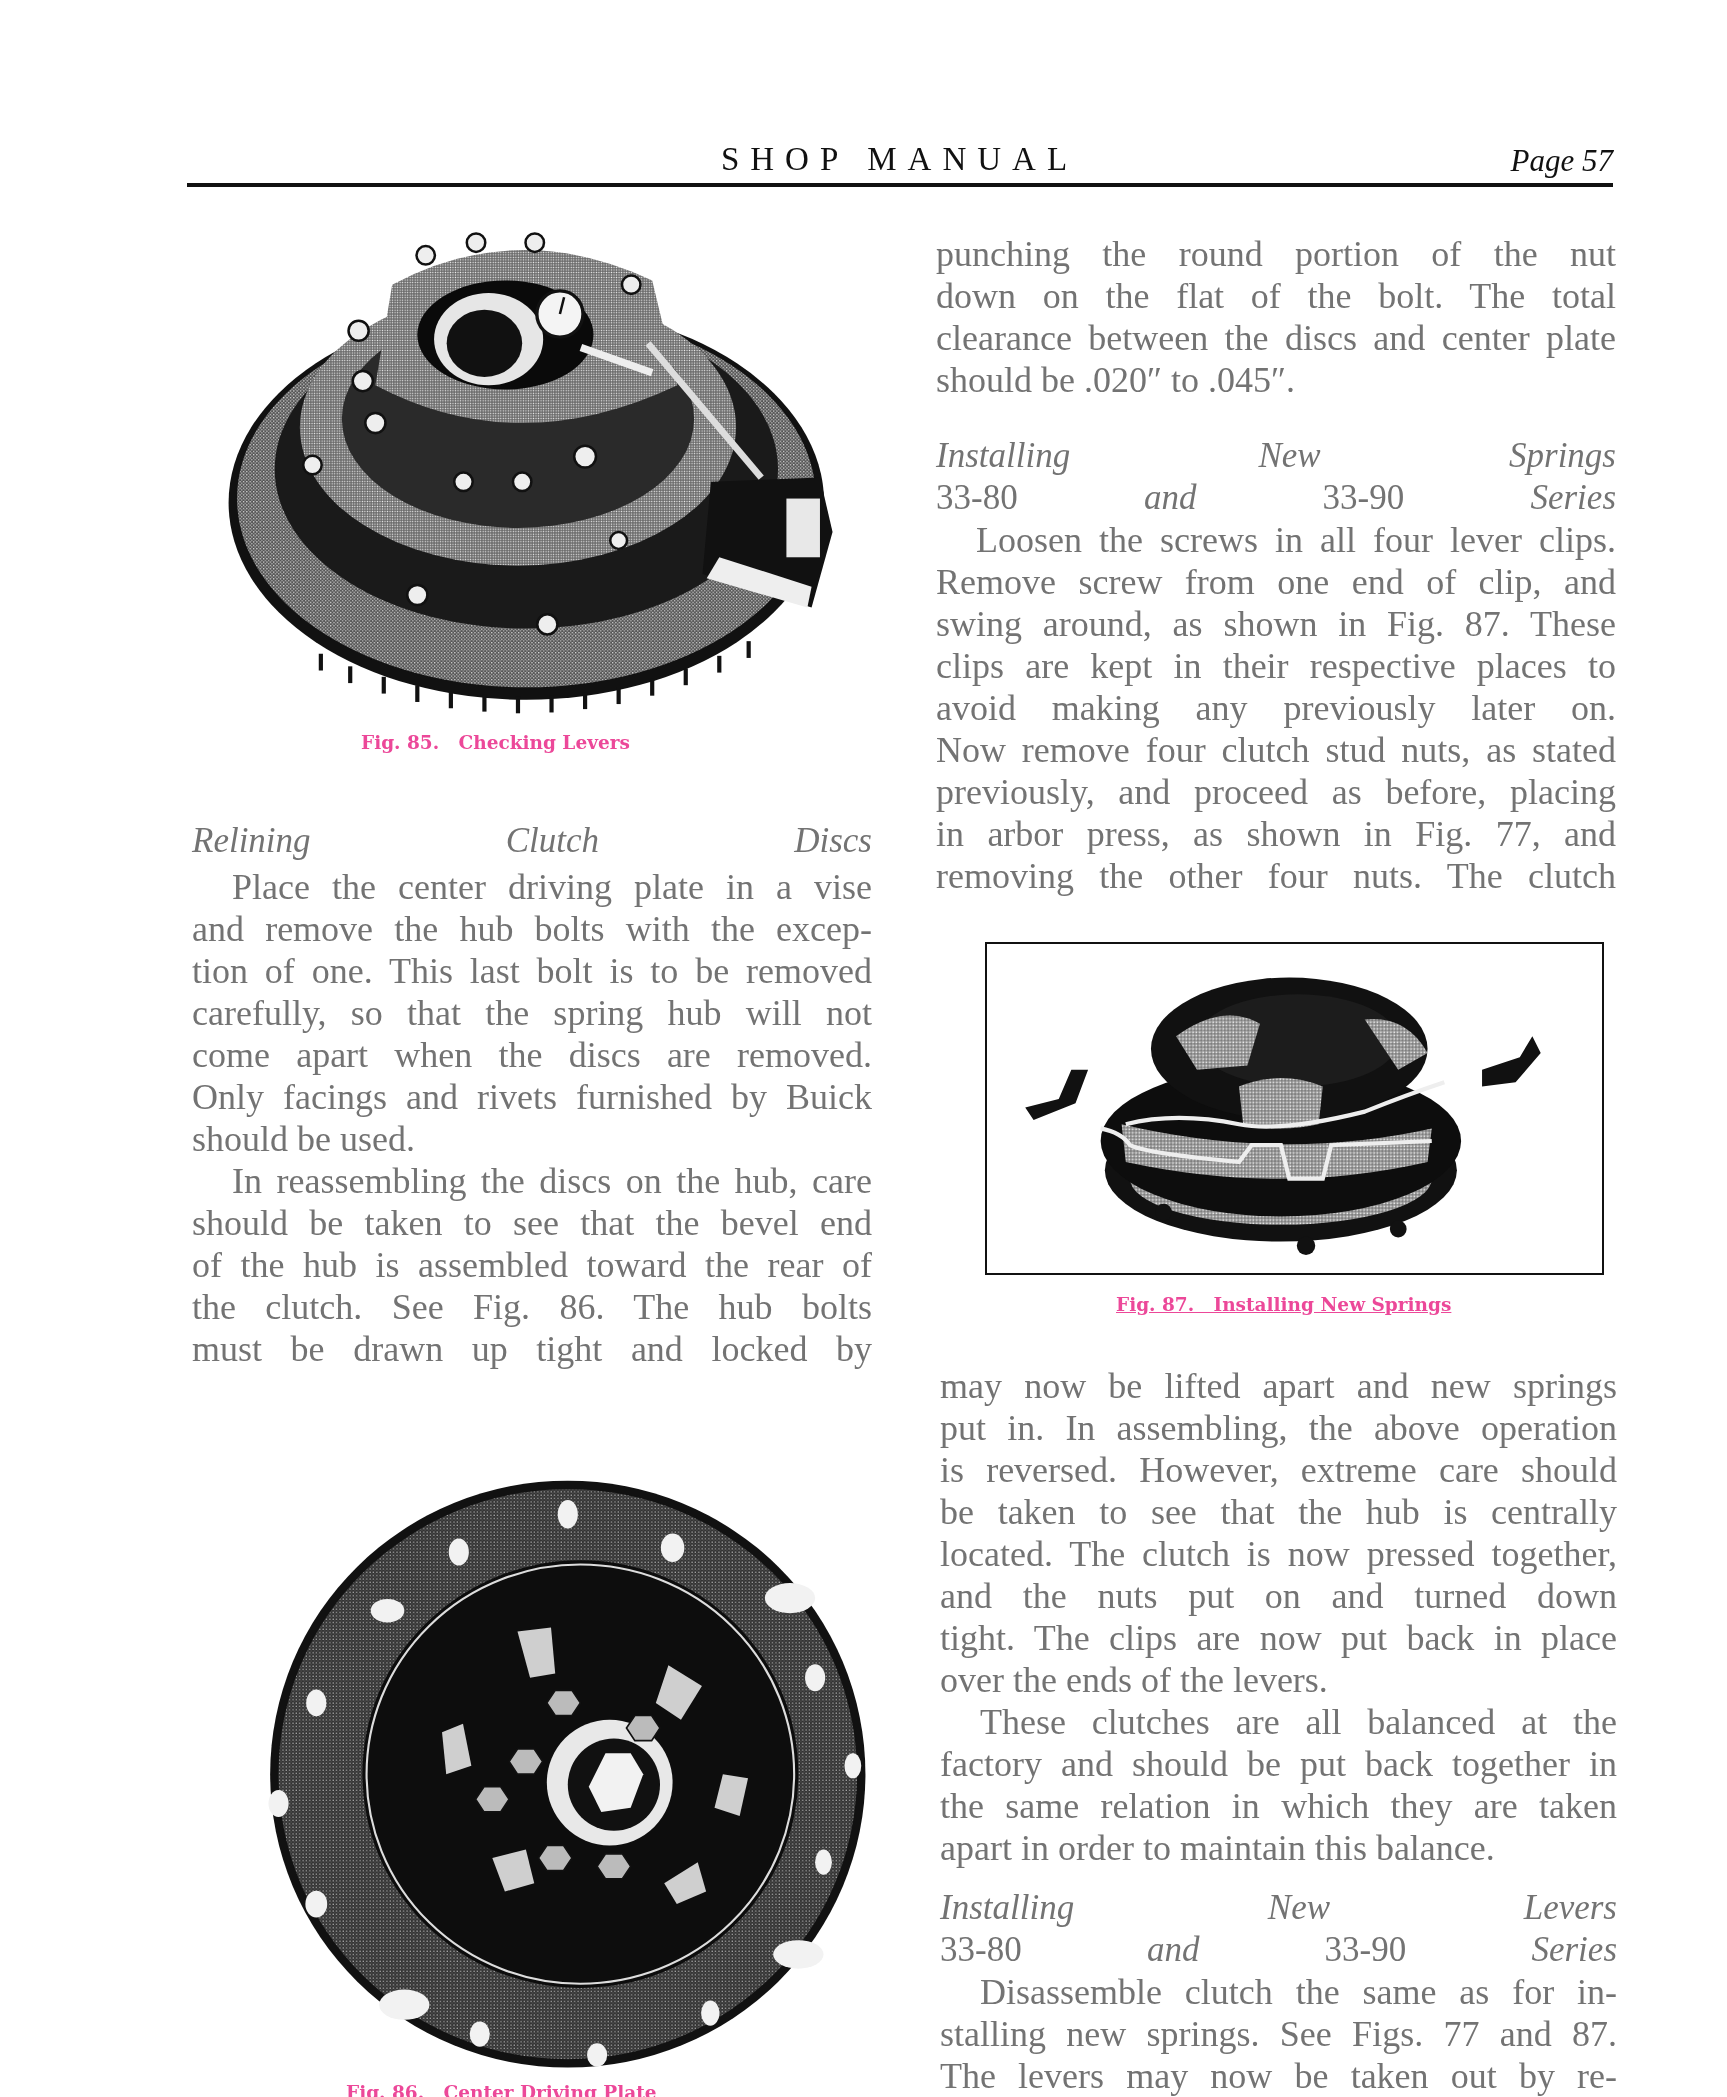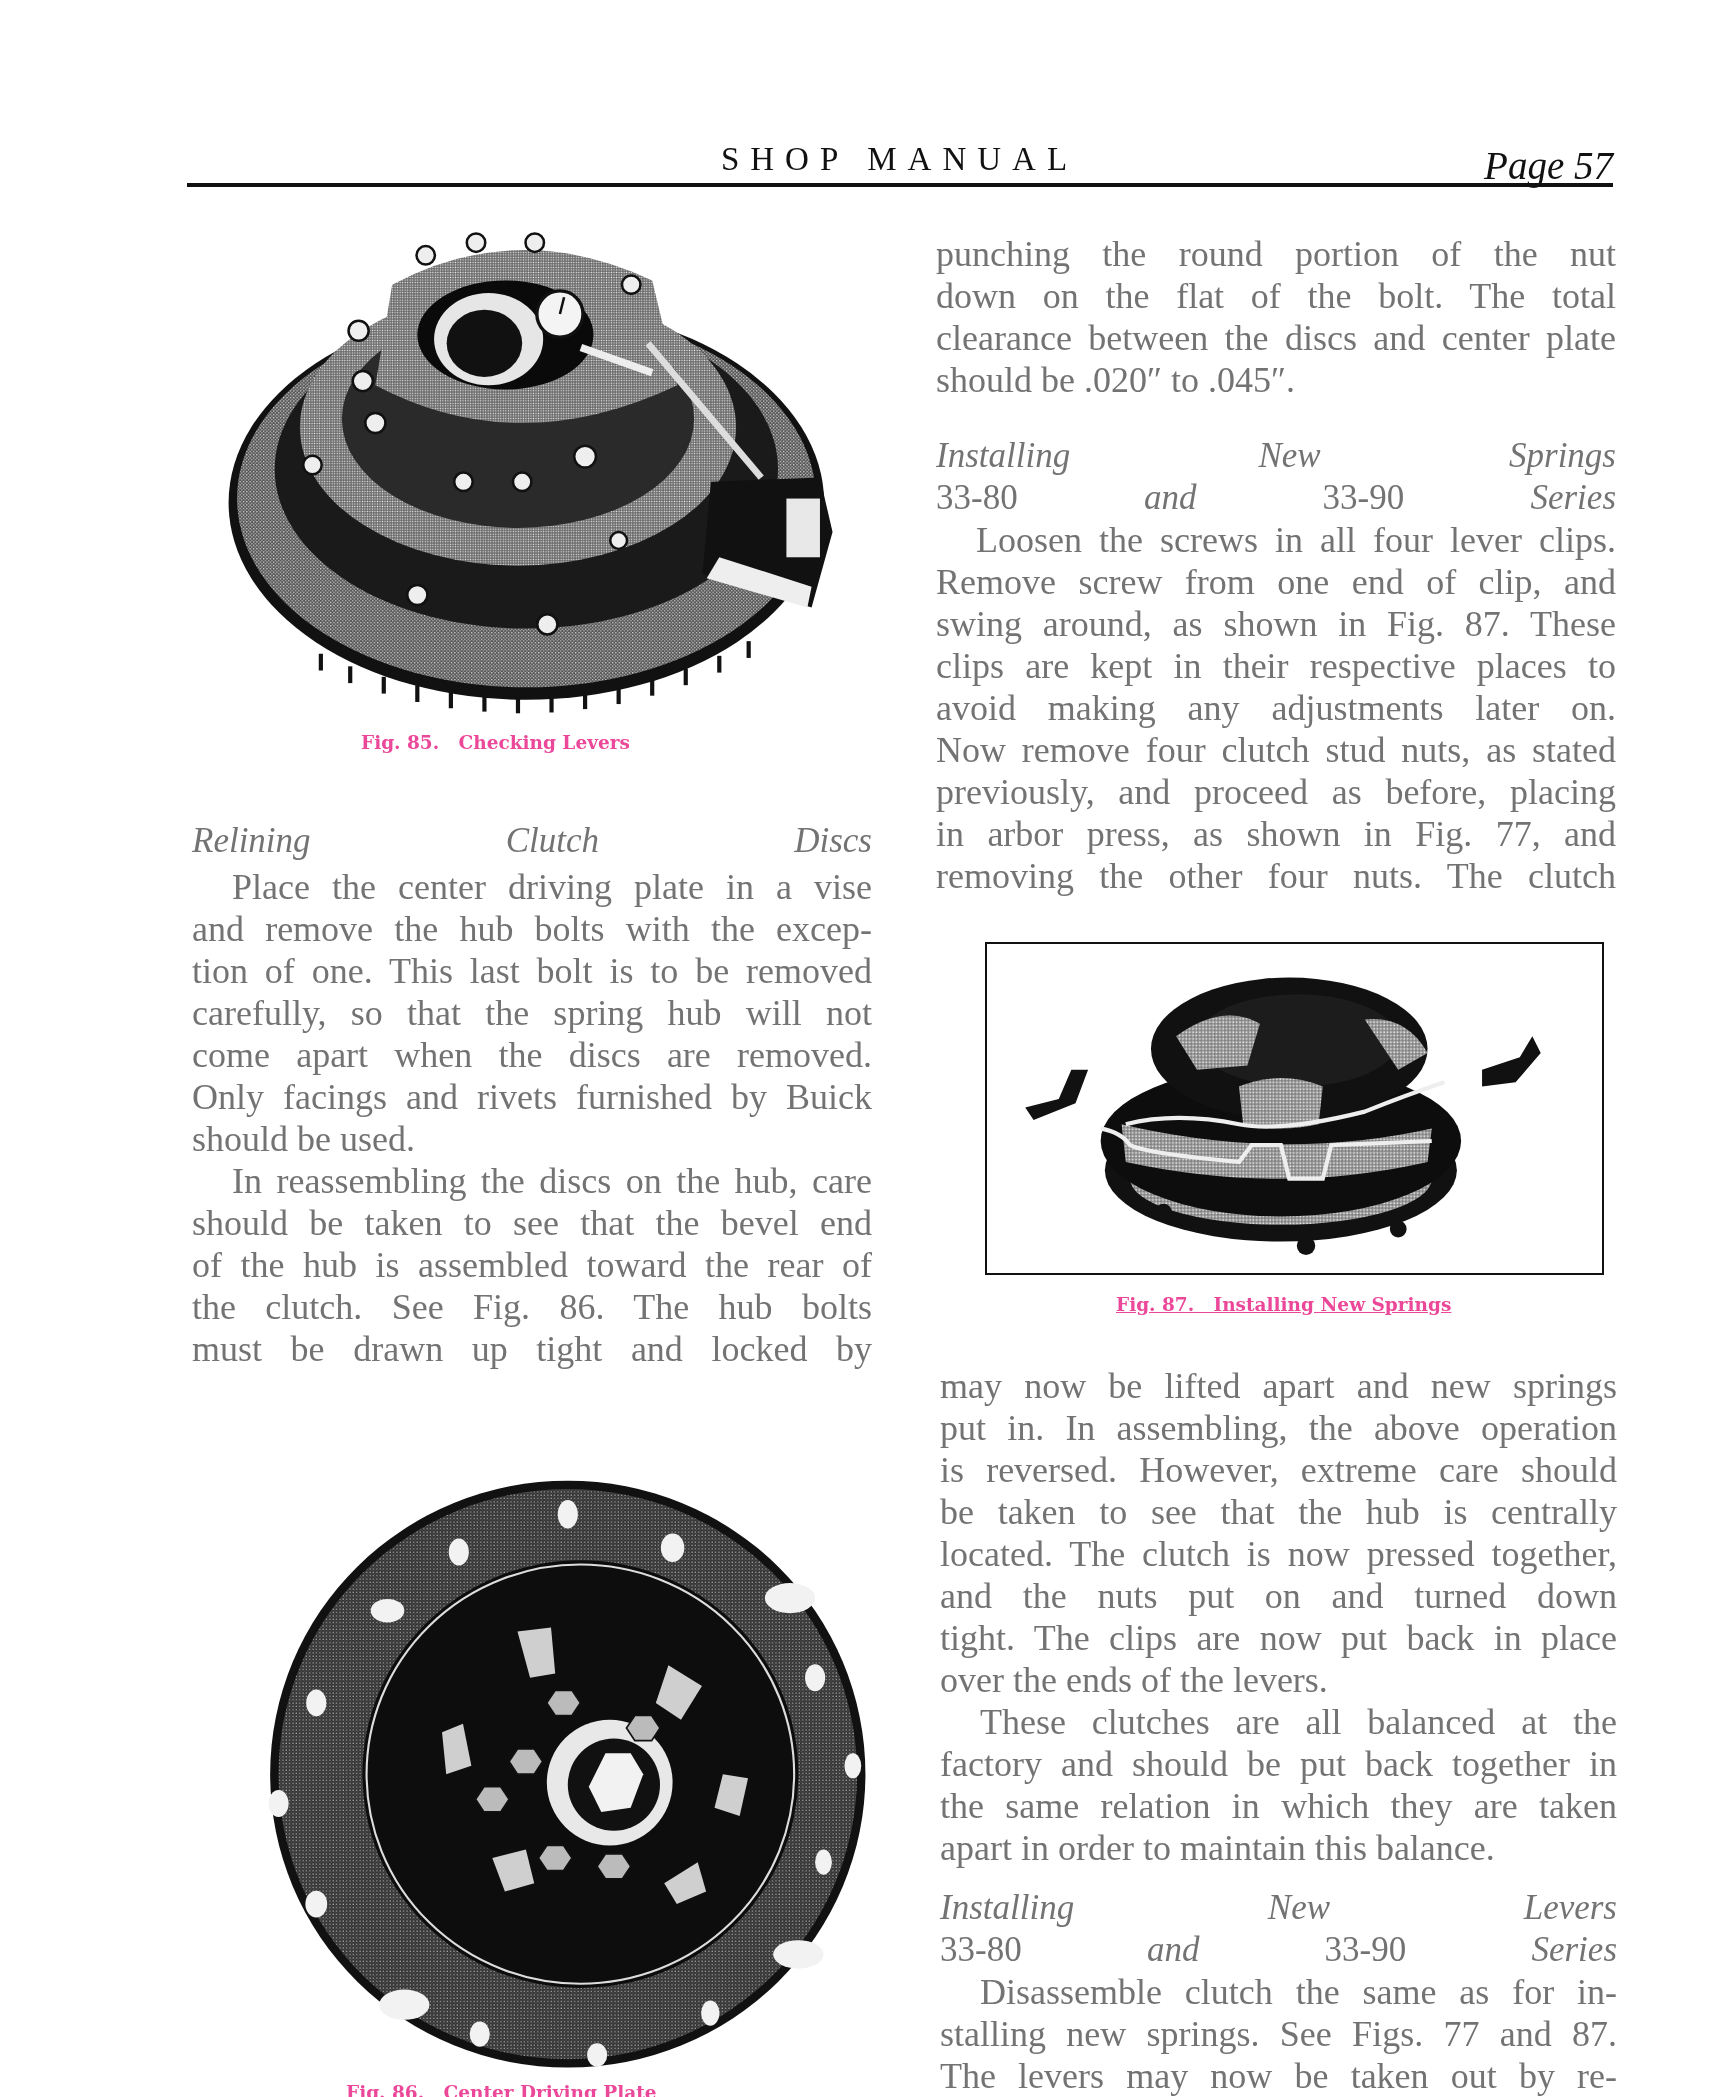--- a/index.html
+++ b/index.html
@@ -3,21 +3,21 @@
 <meta charset="utf-8">
 <style>
   html, body { margin: 0; padding: 0; background: #ffffff; }
   body { width: 1728px; height: 2252px; position: relative; overflow: hidden; color: #111; }
   #header-title {
     position: absolute; left: 654px; top: 141px; width: 491px; text-align: center;
     font-family: "Liberation Serif", serif; font-size: 33px; letter-spacing: 11px; color: #111;
   }
   #header-page {
     position: absolute; right: 115px; top: 143px;
-    font-family: "Liberation Serif", serif; font-style: italic; font-size: 39px; color: #111;
+    font-family: "Liberation Serif", serif; font-style: italic; font-size: 31px; color: #111;
   }
   #header-rule {
     position: absolute; left: 187px; top: 183px; width: 1426px; height: 3.8px; background: #111;
   }
   .col { position: absolute; font-family: "Liberation Serif", serif; font-size: 36px; line-height: 42px; color: #737373; }
   .col p { margin: 0; text-align: justify; text-align-last: justify; }
   .col p.last { text-align-last: left; }
   .col .indent { text-indent: 40px; }
   .heading { font-family: "Liberation Serif", serif; font-style: italic; font-size: 35px; line-height: 42px; margin: 0; }
   .heading .upright { font-style: normal; }
@@ -200,21 +200,21 @@
     <p class="heading">
       <span class="upright">33-80</span>
       <span>and</span>
       <span class="upright">33-90</span>
       <span>Series</span>
     </p>
     <p class="indent">Loosen the screws in all four lever clips.</p>
     <p>Remove screw from one end of clip, and</p>
     <p>swing around, as shown in Fig. 87. These</p>
     <p>clips are kept in their respective places to</p>
-    <p>avoid making any adjustments later on.</p>
+    <p>avoid making any previously later on.</p>
     <p>Now remove four clutch stud nuts, as stated</p>
     <p>previously, and proceed as before, placing</p>
     <p>in arbor press, as shown in Fig. 77, and</p>
     <p>removing the other four nuts.  The clutch</p>
   </div>
 </div>
 
 <div class="figure fig-box" style="left:985px; top:942px; width:615px; height:329px;">
   <svg width="615" height="329" viewBox="0 0 1465 785">
     <defs>

